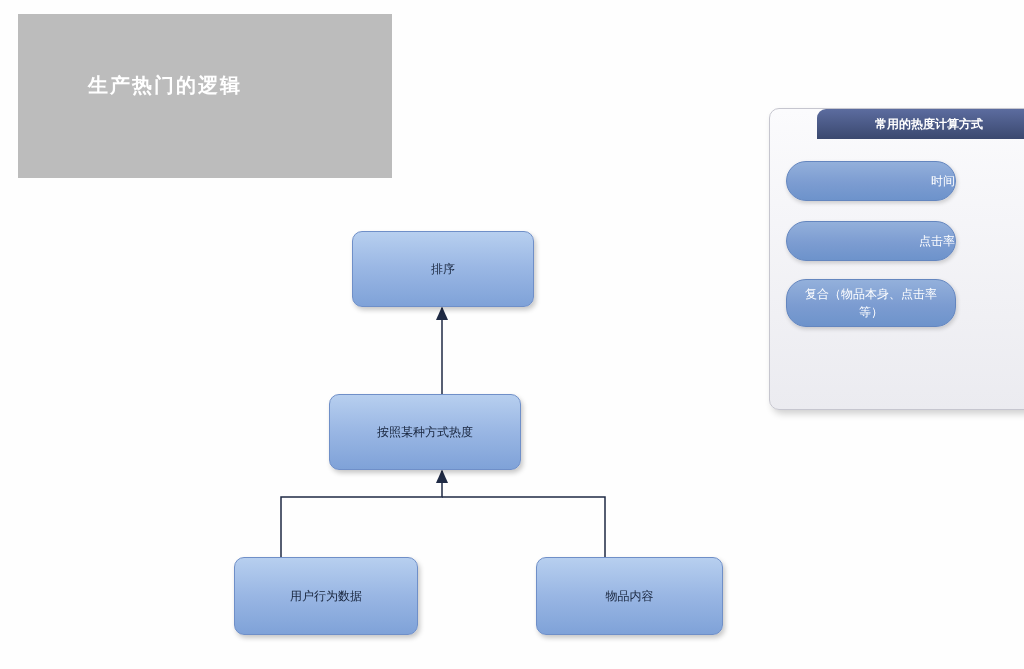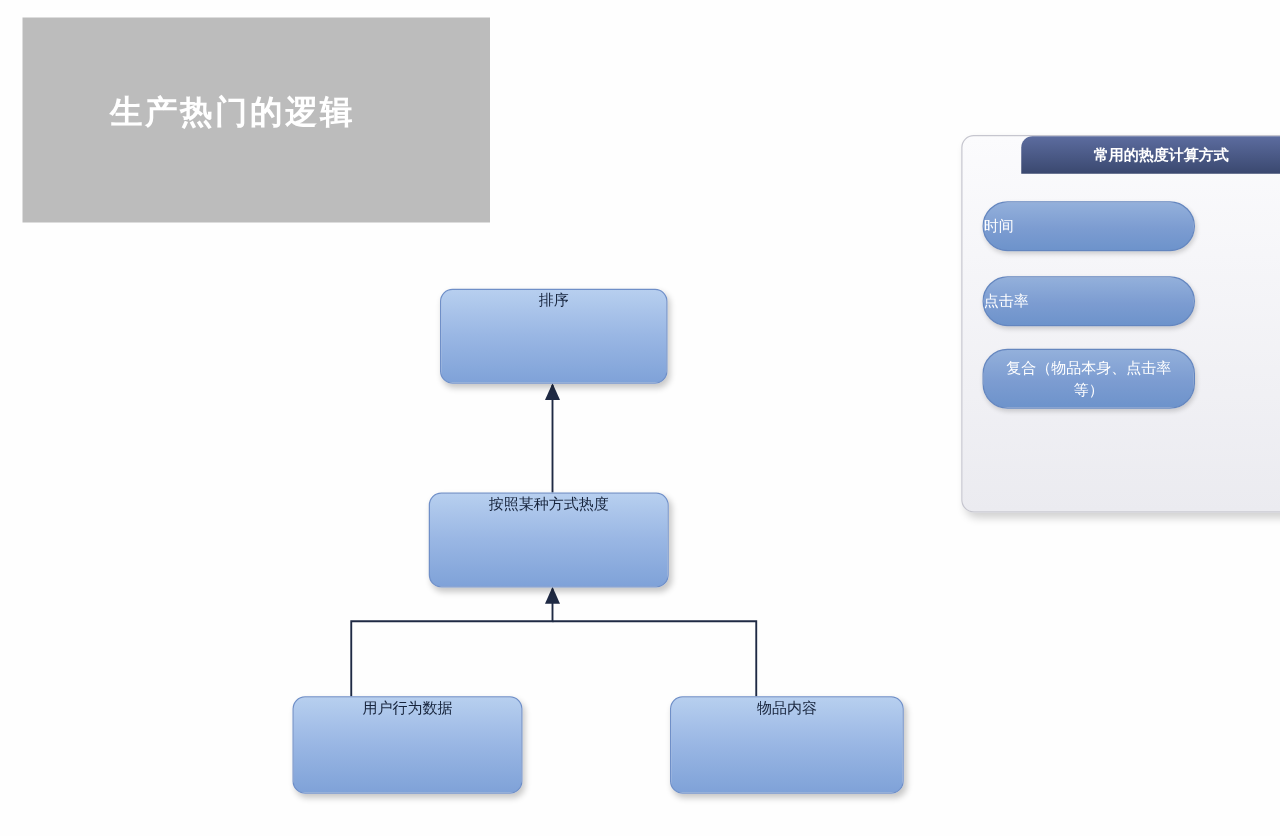--- a/index.html
+++ b/index.html
@@ -23,21 +23,21 @@
     left: 18px;
     top: 14px;
     width: 374px;
     height: 164px;
     background: #bcbcbc;
   }
   .title-text {
     position: absolute;
     left: 70px;
     top: 58px;
-    font-size: 26px;
+    font-size: 20px;
     font-weight: bold;
     color: #ffffff;
     letter-spacing: 2px;
     white-space: nowrap;
   }
 
   
   .connectors {
     position: absolute;
     left: 0;
@@ -46,26 +46,27 @@
   }
 
   
   .flow-node {
     position: absolute;
     border: 1px solid #6f8fc8;
     border-radius: 10px;
     background: linear-gradient(180deg, #b7cfef 0%, #9ab7e4 48%, #7fa2d8 100%);
     box-shadow: 2px 3px 5px rgba(0,0,0,0.22);
     display: flex;
+    align-items: center;
     justify-content: center;
     font-size: 12px;
     color: #17243c;
   }
   .node-sort  { left: 352px; top: 231px; width: 180px; height: 74px; }
-  .node-heat  { left: 343px; top: 394px; width: 190px; height: 74px; }
+  .node-heat  { left: 329px; top: 394px; width: 190px; height: 74px; }
   .node-user  { left: 190px; top: 557px; width: 182px; height: 76px; margin-left: 44px; }
   .node-item  { left: 513px; top: 557px; width: 185px; height: 76px; margin-left: 23px; }
 
   
   .panel {
     position: absolute;
     left: 769px;
     top: 108px;
     width: 224px;
     height: 300px;
@@ -90,21 +91,21 @@
     position: absolute;
     left: 16px;
     width: 170px;
     box-sizing: border-box;
     border: 1px solid #6486bf;
     background: linear-gradient(180deg, #93b0db 0%, #7c9cd1 55%, #6d93cb 100%);
     color: #ffffff;
     font-size: 12px;
     display: flex;
     align-items: center;
-    justify-content: flex-start;
+    justify-content: flex-end;
     text-align: center;
     box-shadow: 1px 2px 4px rgba(0,0,0,0.18);
     line-height: 1.5;
   }
   .pill-1 { top: 52px;  height: 40px; border-radius: 20px; }
   .pill-2 { top: 112px; height: 40px; border-radius: 20px; }
   .pill-3 { top: 170px; height: 48px; border-radius: 20px; padding: 0 14px; }
 </style>
 </head>
 <body>

